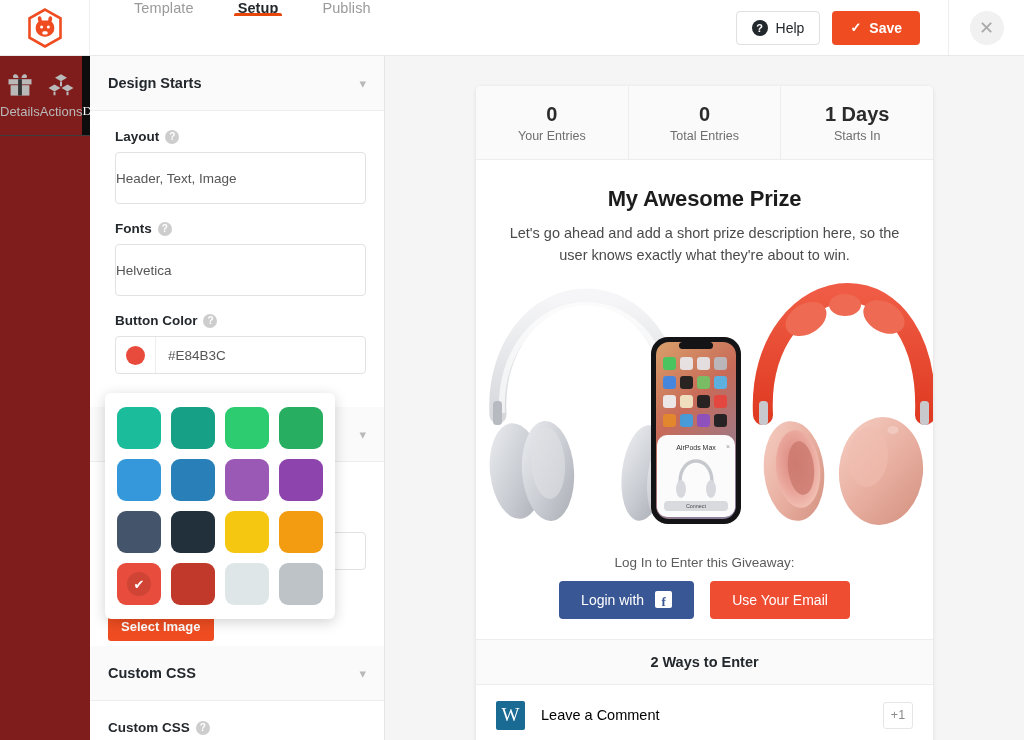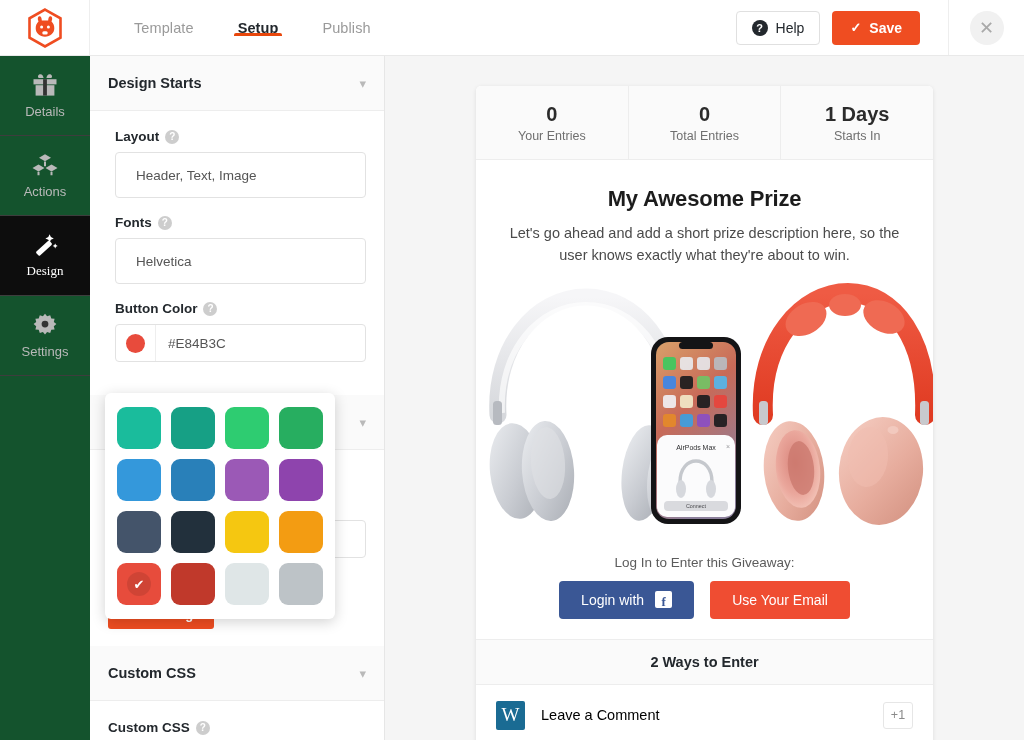--- a/index.html
+++ b/index.html
@@ -15,21 +15,21 @@
   .topbar {
     height: 56px; flex: 0 0 56px; background: #ffffff;
     display: flex; align-items: stretch;
     border-bottom: 1px solid #e9e9e9;
   }
   .logo-cell {
     width: 90px; flex: 0 0 90px; display: flex; align-items: center; justify-content: center;
     border-right: 1px solid #eeeeee;
   }
   .logo-hex { width: 40px; height: 40px; }
-  .tabs { display: flex; align-items: center; padding-left: 22px; }
+  .tabs { display: flex; align-items: flex-start; padding-left: 22px; }
   .tab {
     position: relative; display: flex; align-items: center; padding: 0 22px;
     font-size: 14.5px; color: #9a9a9a; cursor: pointer; letter-spacing: .1px;
   }
   .tab.active { color: #23282d; font-weight: bold; text-decoration: underline; }
   .tab.active::after {
     content: ""; position: absolute; left: 18px; right: 18px; bottom: 0;
     height: 3px; background: #e8470c; border-radius: 2px 2px 0 0;
   }
   .topbar-right { margin-left: auto; display: flex; align-items: center; gap: 12px; padding-right: 0; }
@@ -54,21 +54,21 @@
   }
   .close-btn {
     width: 34px; height: 34px; border-radius: 50%; background: #f1f1f1; color: #a9a9a9;
     display: flex; align-items: center; justify-content: center; font-size: 18px; cursor: pointer;
   }
 
   
   .body { flex: 1; display: flex; min-height: 0; }
 
   
-  .rail { width: 90px; flex: 0 0 90px; background: #14532d; display: flex; flex-direction: column; }
+  .rail { width: 90px; flex: 0 0 90px; background: #7f1d1d; display: flex; flex-direction: row; }
   .rail-item {
     height: 80px; display: flex; flex-direction: column; align-items: center; justify-content: center;
     gap: 7px; color: #b9b9b9; font-size: 13px; cursor: pointer;
     border-bottom: 1px solid #3d3d3d;
   }
   .rail-item.active { background: #0d0d0d; color: #ffffff; font-family: Liberation Serif, serif; }
   .rail-item svg { display: block; }
 
   
   .panel {
@@ -87,22 +87,22 @@
   .field-label {
     display: flex; align-items: center; gap: 6px; margin-bottom: 8px;
     font-size: 13.5px; font-weight: bold; color: #23282d;
   }
   .qmark {
     width: 14px; height: 14px; border-radius: 50%; background: #cdcdcd; color: #fff;
     font-size: 10px; font-weight: bold; display: inline-flex; align-items: center; justify-content: center;
     cursor: pointer;
   }
   .input {
-    width: 100%; height: 46px; border: 1px solid #e2e2e2; border-radius: 4px;
-    padding: 0 20px; font-size: 13.5px; color: #555; display: flex; align-items: center;
+    width: 100%; height: 52px; border: 1px solid #e2e2e2; border-radius: 4px;
+    padding: 0 0; font-size: 13.5px; color: #555; display: flex; align-items: center;
     background: #fff;
   }
   .color-input { display: flex; align-items: center; height: 38px; border: 1px solid #e2e2e2; border-radius: 4px; overflow: hidden; }
   .color-swatch-wrap { width: 40px; display: flex; align-items: center; justify-content: center; border-right: 1px solid #eee; height: 100%; }
   .dot { width: 19px; height: 19px; border-radius: 50%; }
   .color-text { flex: 1; padding-left: 12px; font-size: 13.5px; color: #555; }
 
   .hidden-label { font-size: 13.5px; font-weight: bold; color: #23282d; }
   .ghost-row { height: 38px; border: 1px solid #e2e2e2; border-radius: 4px; }
   .btn-select-image {

